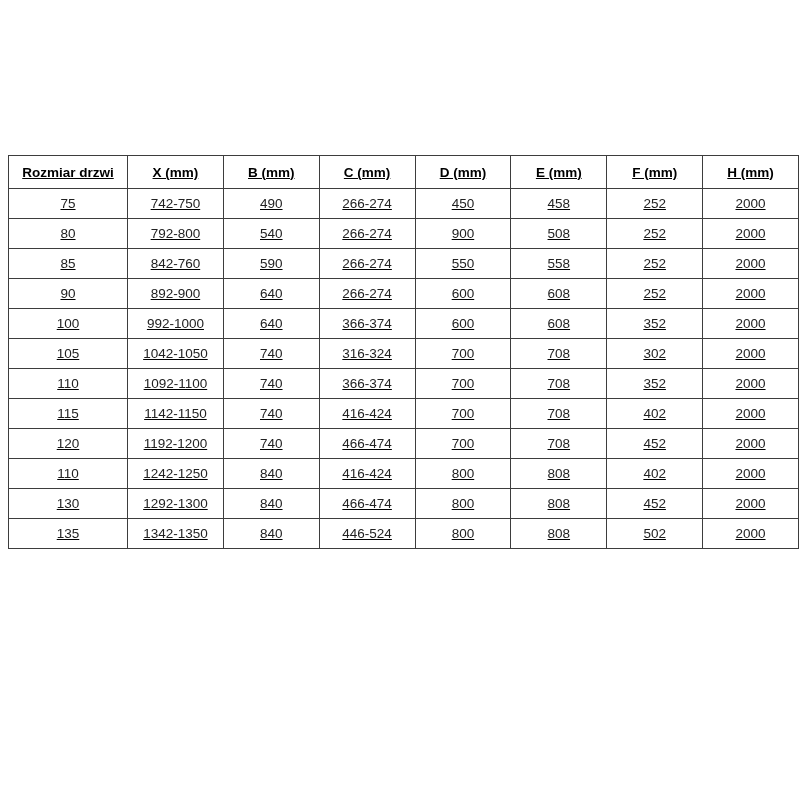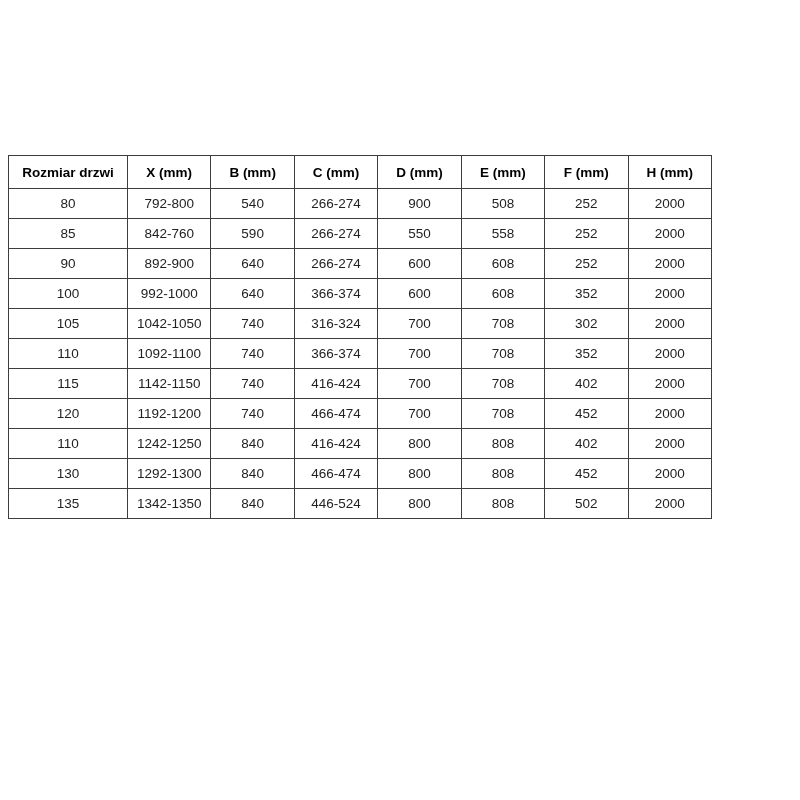--- a/index.html
+++ b/index.html
@@ -11,23 +11,24 @@
     height: 800px;
     background: #ffffff;
     font-family: "Liberation Sans", sans-serif;
     position: relative;
     overflow: hidden;
   }
   .size-table {
     position: absolute;
     left: 8px;
     top: 155px;
-    width: 704px;
+    width: 791px;
     border-collapse: collapse;
     table-layout: fixed;
+    text-decoration: underline;
   }
   .size-table th,
   .size-table td {
     border: 1px solid #3d3d3d;
     text-align: center;
     vertical-align: middle;
     padding: 0;
     overflow: hidden;
     white-space: nowrap;
   }
@@ -64,20 +65,30 @@
         <th>X (mm)</th>
         <th>B (mm)</th>
         <th>C (mm)</th>
         <th>D (mm)</th>
         <th>E (mm)</th>
         <th>F (mm)</th>
         <th>H (mm)</th>
       </tr>
   </thead>
   <tbody id="table-body">
+      <tr>
+        <td>75</td>
+        <td>742-750</td>
+        <td>490</td>
+        <td>266-274</td>
+        <td>450</td>
+        <td>458</td>
+        <td>252</td>
+        <td>2000</td>
+      </tr>
       <tr>
         <td>80</td>
         <td>792-800</td>
         <td>540</td>
         <td>266-274</td>
         <td>900</td>
         <td>508</td>
         <td>252</td>
         <td>2000</td>
       </tr>

